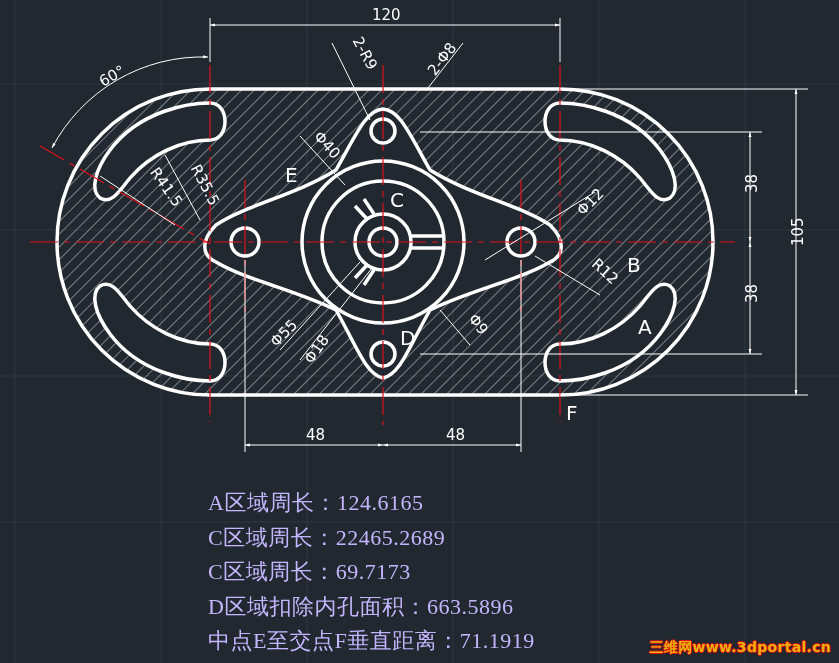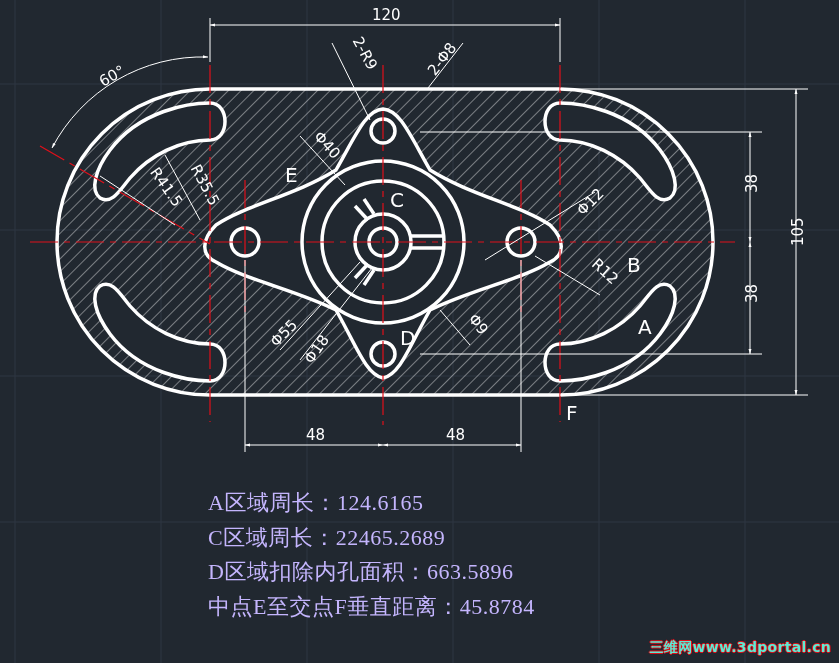--- a/index.html
+++ b/index.html
@@ -1,20 +1,20 @@
 <!DOCTYPE html>
 <html><head>
 <meta charset="utf-8">
 <style>
   html, body { margin:0; padding:0; background:#212830; }
   body { width:839px; height:663px; overflow:hidden; position:relative; font-family:"DejaVu Sans", sans-serif; }
   #canvas { position:absolute; left:0; top:0; }
   .results { position:absolute; left:208px; top:486px; color:#c4b5fd; font-family:Liberation Serif, serif; font-size:22px; line-height:34.5px; letter-spacing:0.5px; }
   .results .row { white-space:nowrap; }
-  .watermark { position:absolute; right:8px; bottom:6px; font-family:"DejaVu Sans", sans-serif; font-weight:bold; font-size:14px; color:#5eead4; text-shadow: 1px 0 #e0101a, -1px 0 #e0101a, 0 1px #e0101a, 0 -1px #e0101a; letter-spacing:0.3px; }
+  .watermark { position:absolute; right:8px; bottom:6px; font-family:"DejaVu Sans", sans-serif; font-weight:bold; font-size:14px; color:#eab308; text-shadow: 1px 0 #e0101a, -1px 0 #e0101a, 0 1px #e0101a, 0 -1px #e0101a; letter-spacing:0.3px; }
   .dimtxt { fill:#ffffff; font-family:"DejaVu Sans", sans-serif; font-size:15px; }
   .lbl { fill:#ffffff; font-family:"DejaVu Sans", sans-serif; font-size:20px; }
 </style>
 </head>
 <body>
 
 <svg id="canvas" width="839" height="663" viewBox="0 0 839 663" xmlns="http://www.w3.org/2000/svg">
   <defs>
     <pattern id="hatch" patternUnits="userSpaceOnUse" width="9" height="9" patternTransform="rotate(45)">
       <line x1="0" y1="0" x2="0" y2="9" stroke="#ffffff" stroke-width="0.8"></line>
@@ -136,17 +136,18 @@
   <text class="lbl" x="627" y="272">B</text>
   <text class="lbl" x="390" y="207">C</text>
   <text class="lbl" x="400" y="345">D</text>
   <text class="lbl" x="285" y="182">E</text>
   <text class="lbl" x="566" y="420">F</text>
 </svg>
 
 <div class="results">
   <div class="row"><span>A区域周长：</span><span>124.6165</span></div>
   <div class="row"><span>C区域周长：</span><span>22465.2689</span></div>
+  <div class="row"><span>C区域周长：</span><span>69.7173</span></div>
   <div class="row"><span>D区域扣除内孔面积：</span><span>663.5896</span></div>
-  <div class="row"><span>中点E至交点F垂直距离：</span><span>45.8784</span></div>
+  <div class="row"><span>中点E至交点F垂直距离：</span><span>71.1919</span></div>
 </div>
 
 <div class="watermark">三维网www.3dportal.cn</div>
 
 </body></html>

